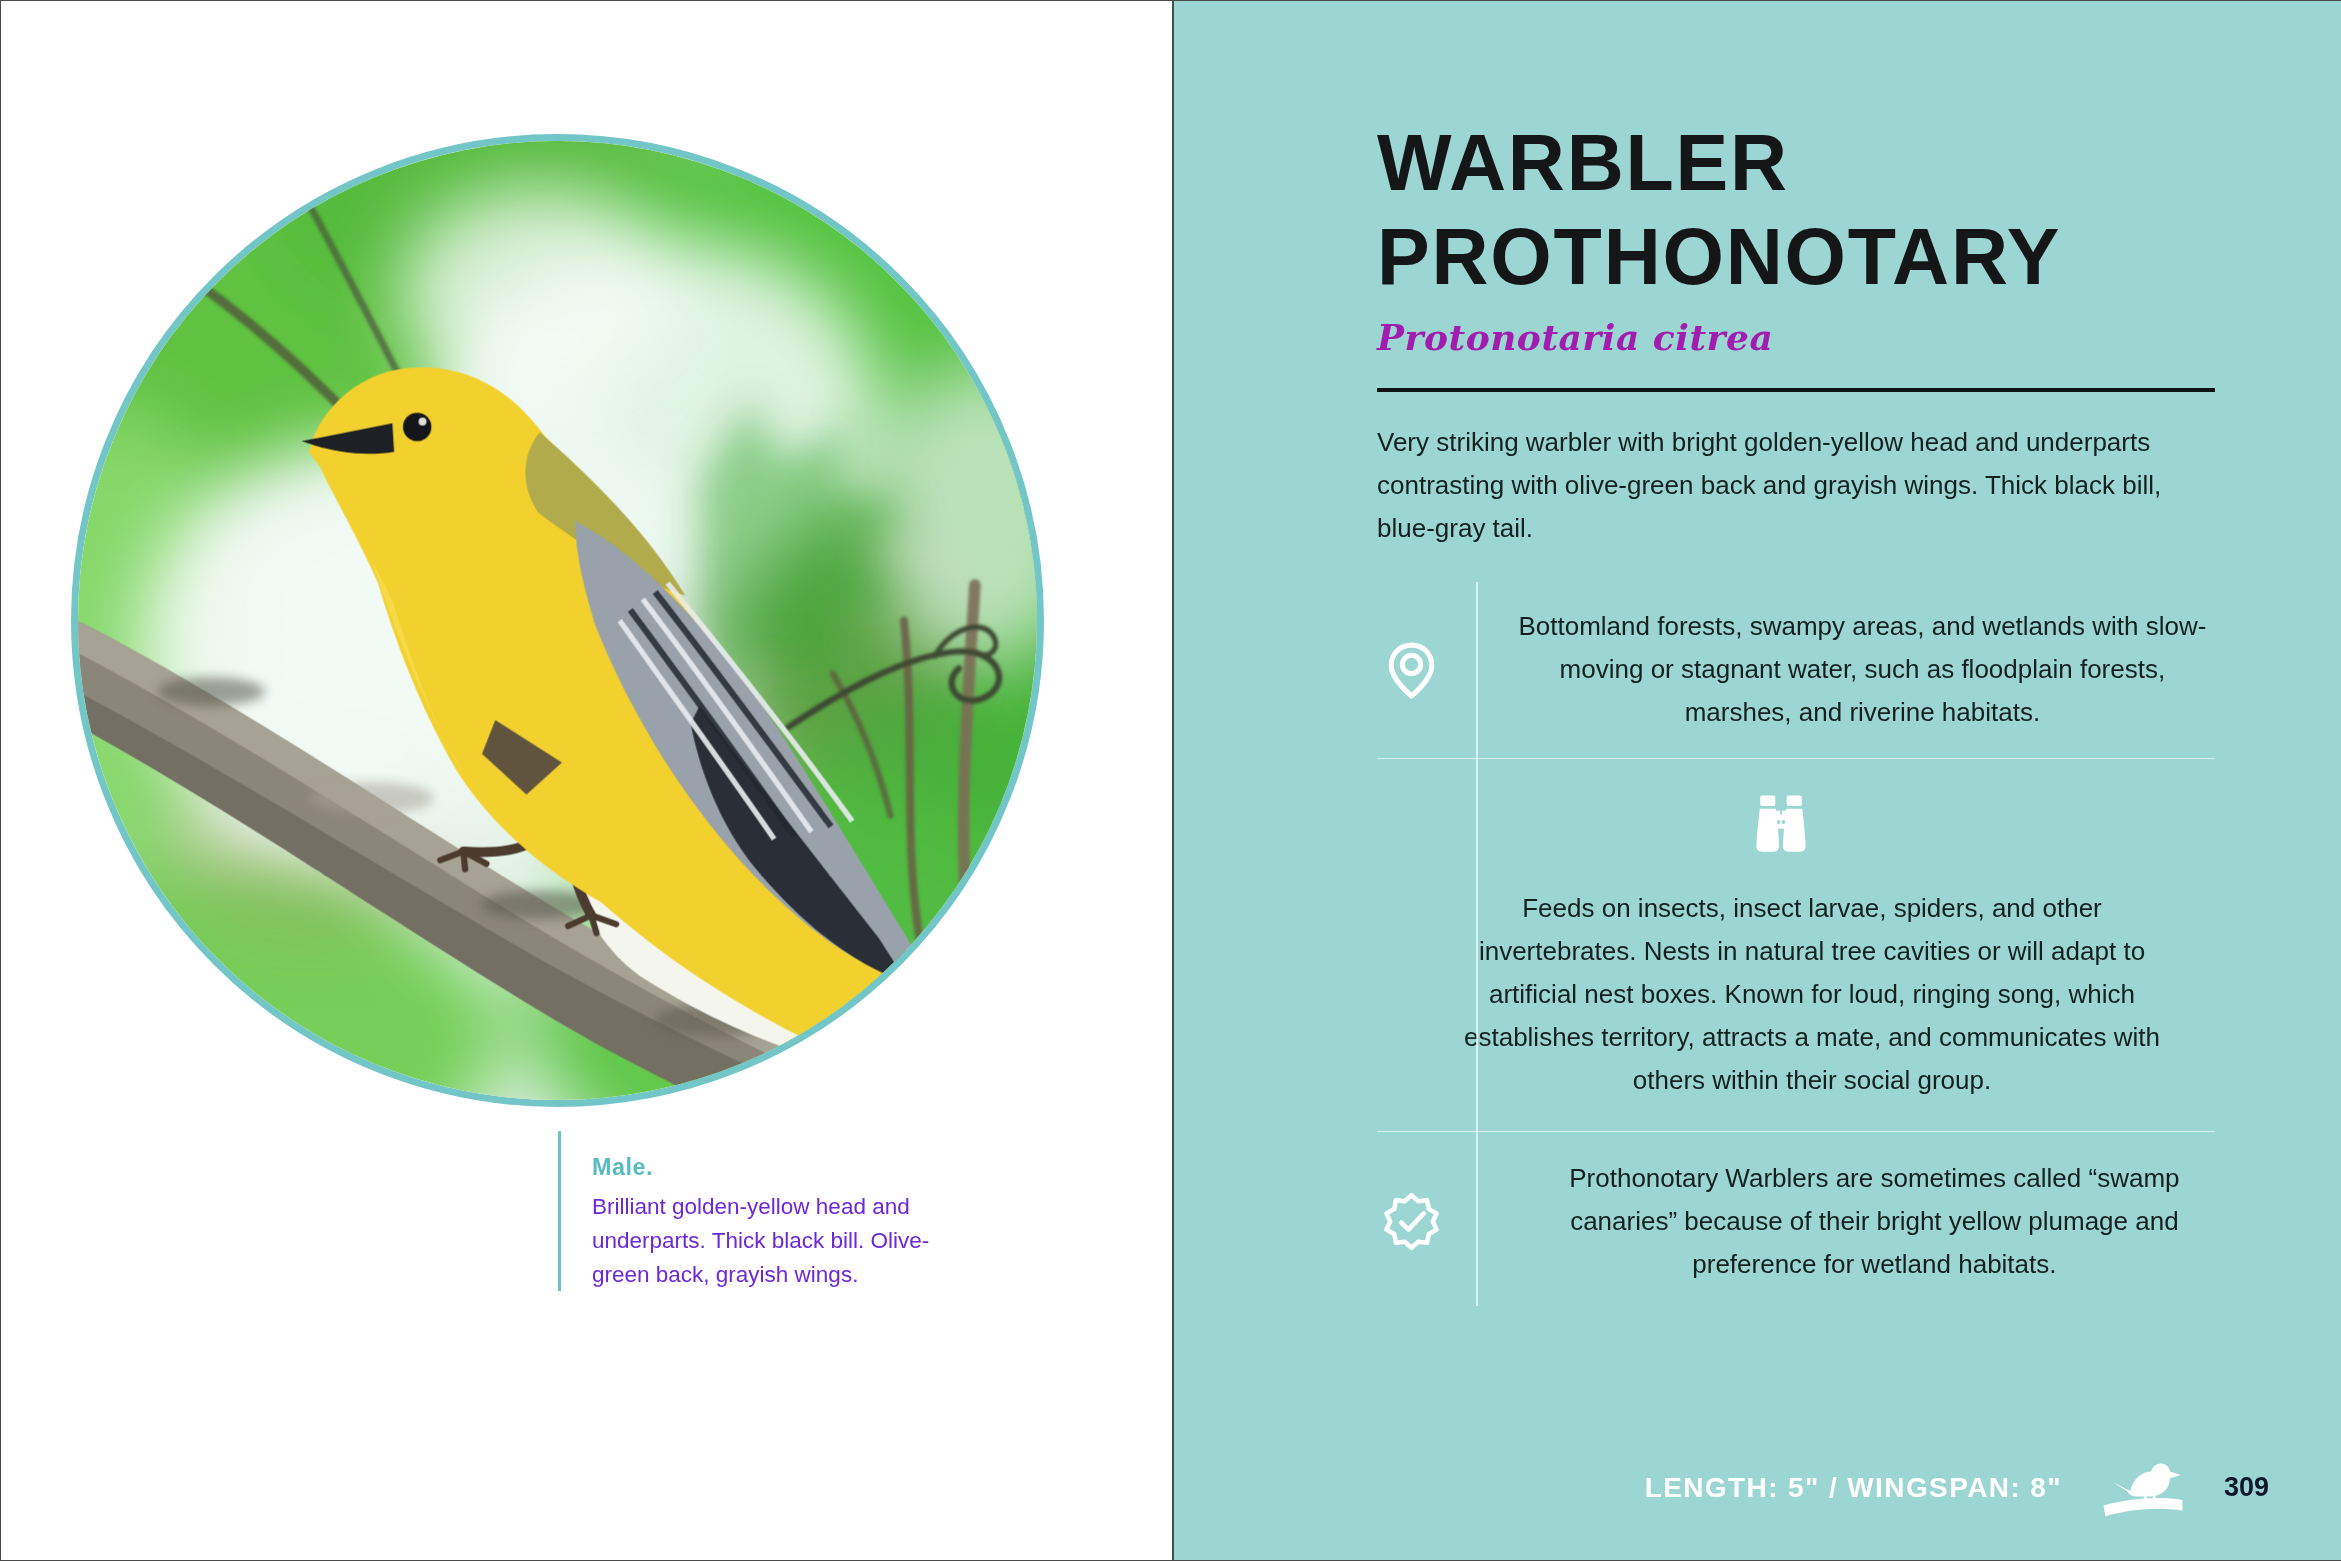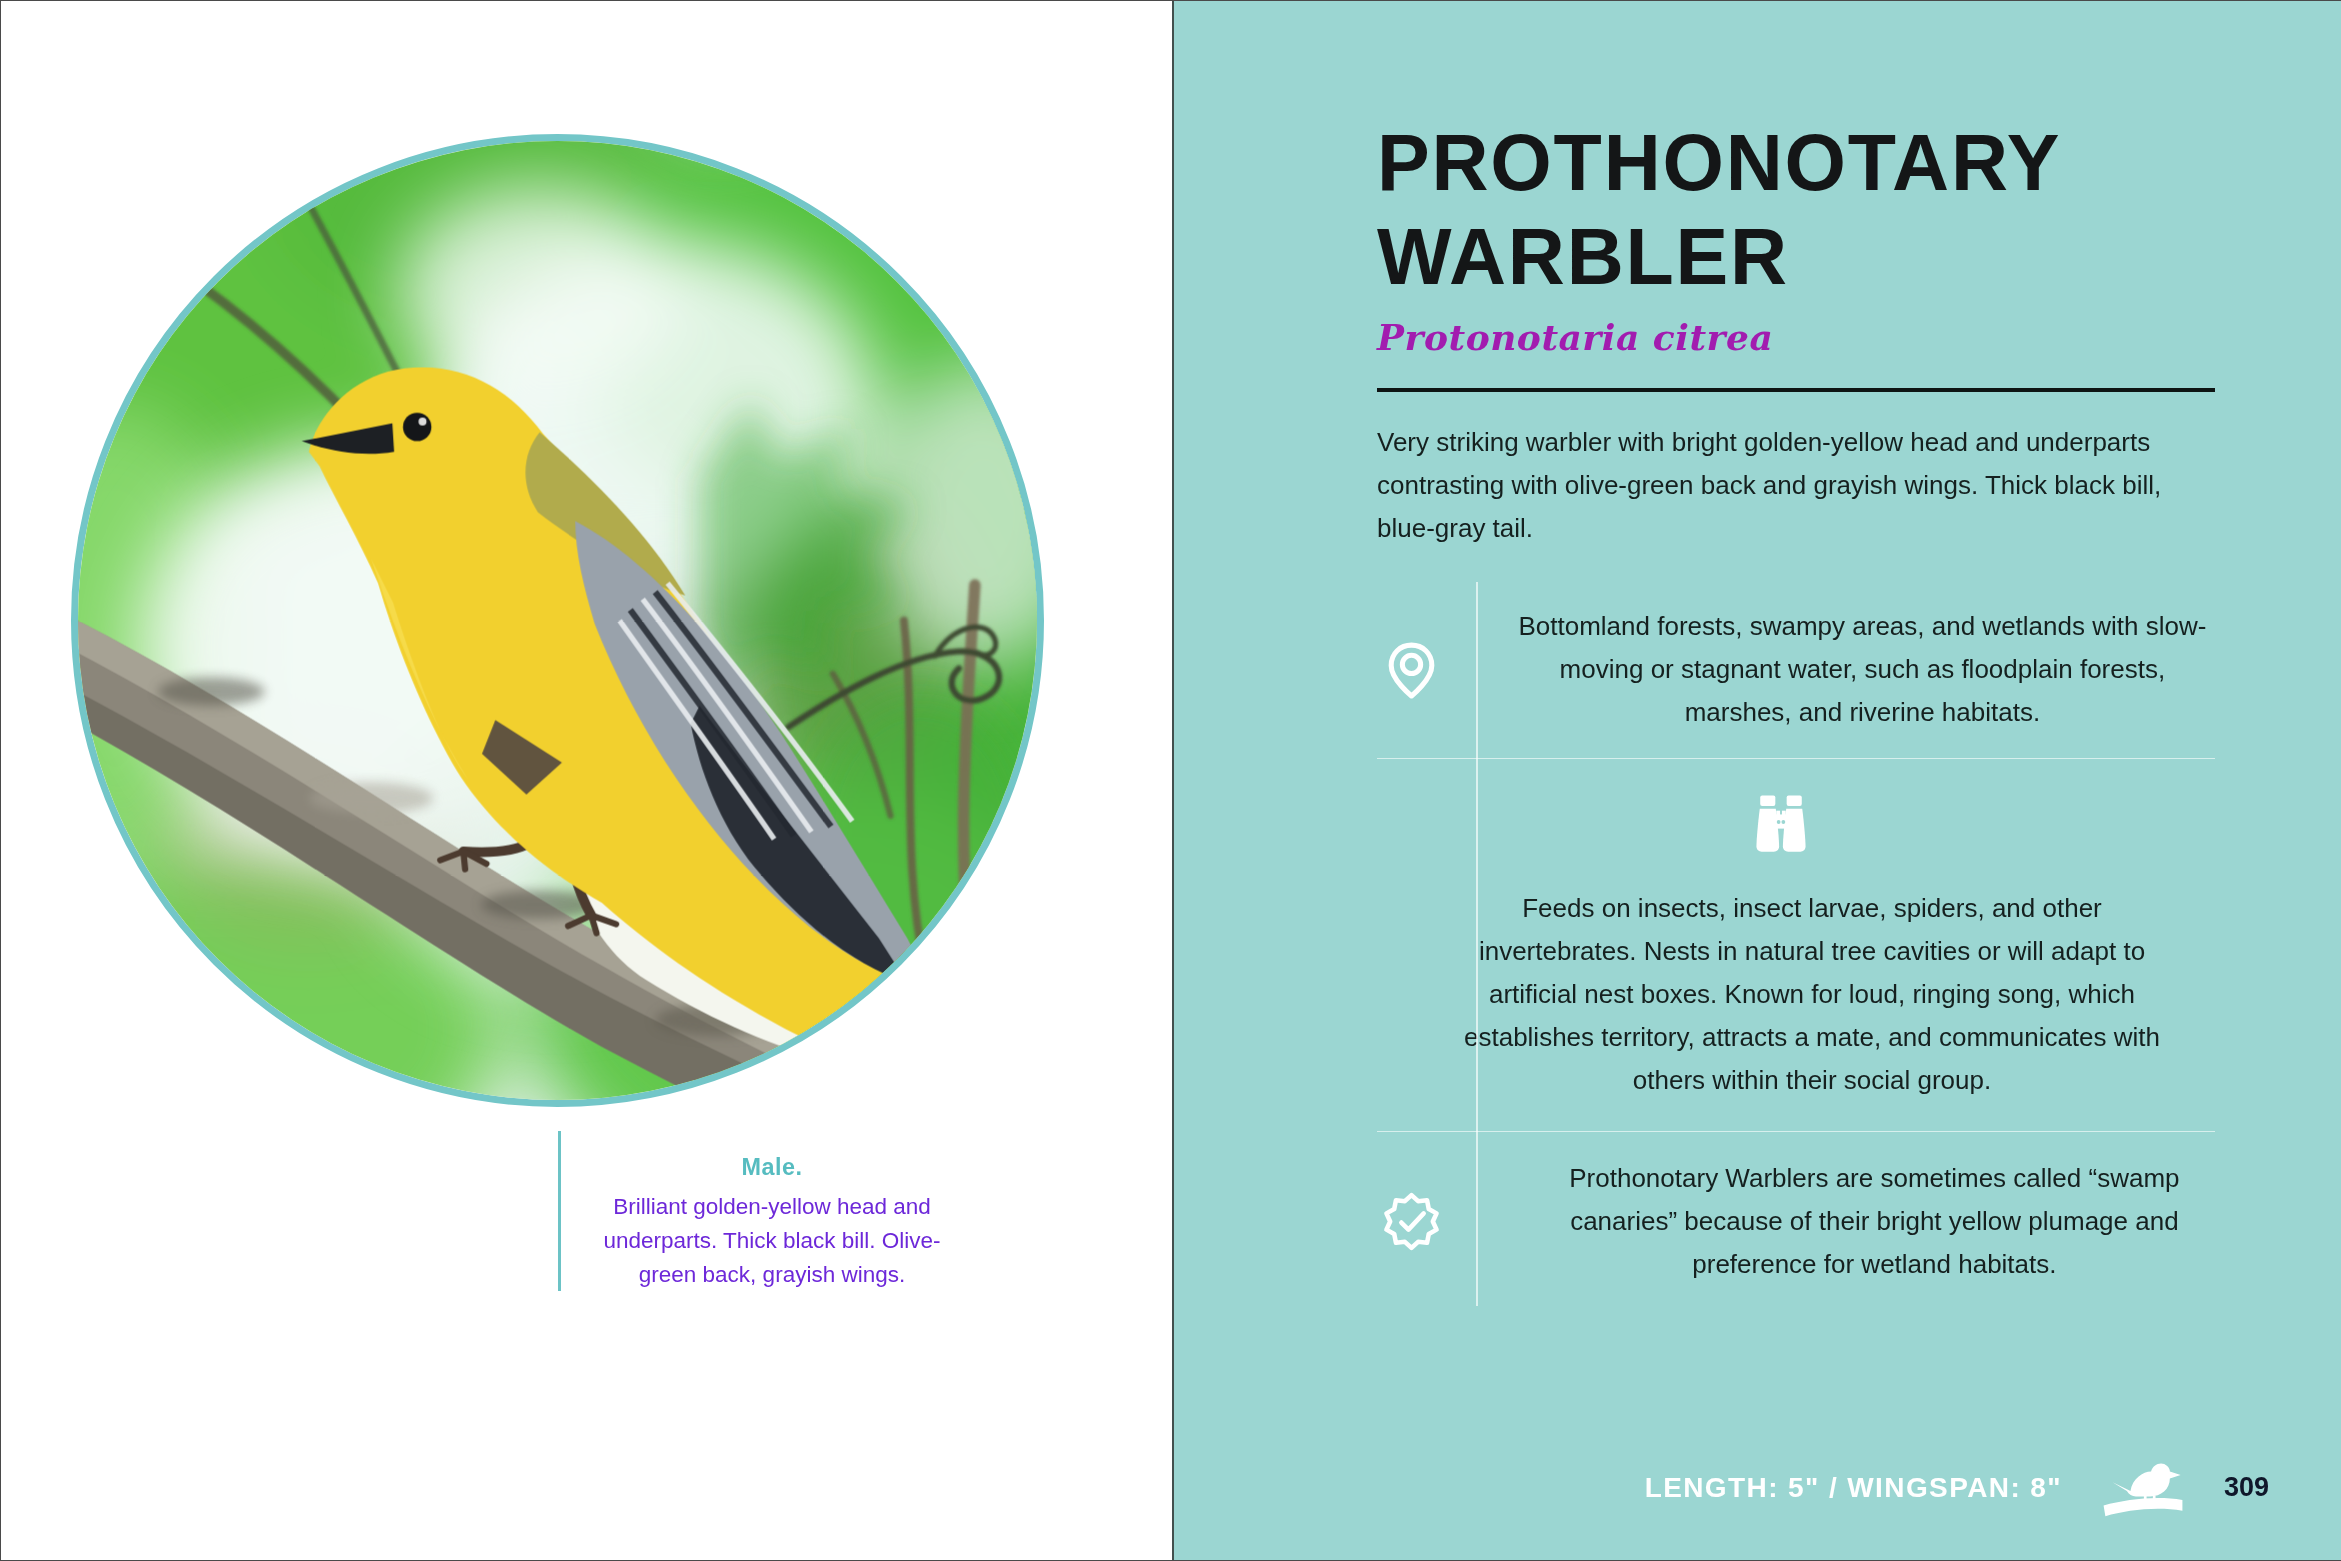--- a/index.html
+++ b/index.html
@@ -2,21 +2,21 @@
 <html style="font-size:14.4px"><head>
 <meta charset="utf-8">
 <style>
   html,body{margin:0;padding:0;background:#ffffff;}
   .spread{
     position:relative;width:2342px;height:1561px;
     box-sizing:border-box;border:1.8px solid #4a4a4a;
     font-family:"Liberation Sans",sans-serif;overflow:hidden;background:#fff;
   }
   
-  .page-left{position:absolute;left:0;top:0;width:1171px;height:100%;background:#ffffff;text-align:center;}
+  .page-left{position:absolute;left:0;top:0;width:1171px;height:100%;background:#ffffff;}
   .photo-circle{
     position:absolute;left:70px;top:133px;width:973px;height:973px;
     box-sizing:border-box;border:7.2px solid #73c6c8;border-radius:50%;overflow:hidden;background:#e3f1ea;
   }
   .photo-circle svg{display:block;width:100%;height:100%;}
   .caption-rule{position:absolute;left:557px;top:1130px;width:2.7px;height:160px;background:#6cc3c6;}
   .caption{position:absolute;left:591px;top:1153px;width:360px;}
   .caption-label{font-size:23.4px;font-weight:bold;color:#56bcc0;letter-spacing:0.5px;margin:0 0 9px 0;}
   .caption-text{font-size:22.5px;line-height:34px;color:#6d28d9;margin:0;}
   
@@ -163,22 +163,22 @@
     <div class="caption-rule"></div>
     <div class="caption">
       <p class="caption-label">Male.</p>
       <p class="caption-text">Brilliant golden-yellow head and underparts. Thick black bill. Olive-green back, grayish wings.</p>
     </div>
   </div>
 
   <div class="page-right">
 
     <div class="title">
+      <div>WARBLER</div>
       <div>PROTHONOTARY</div>
-      <div>WARBLER</div>
     </div>
 
     <div class="sci-name">Protonotaria citrea</div>
 
     <div class="title-rule"></div>
 
     <div class="description">Very striking warbler with bright golden-yellow head and underparts contrasting with olive-green back and grayish wings. Thick black bill, blue-gray tail.</div>
 
     <div class="sections">
       <div class="vline"></div>

